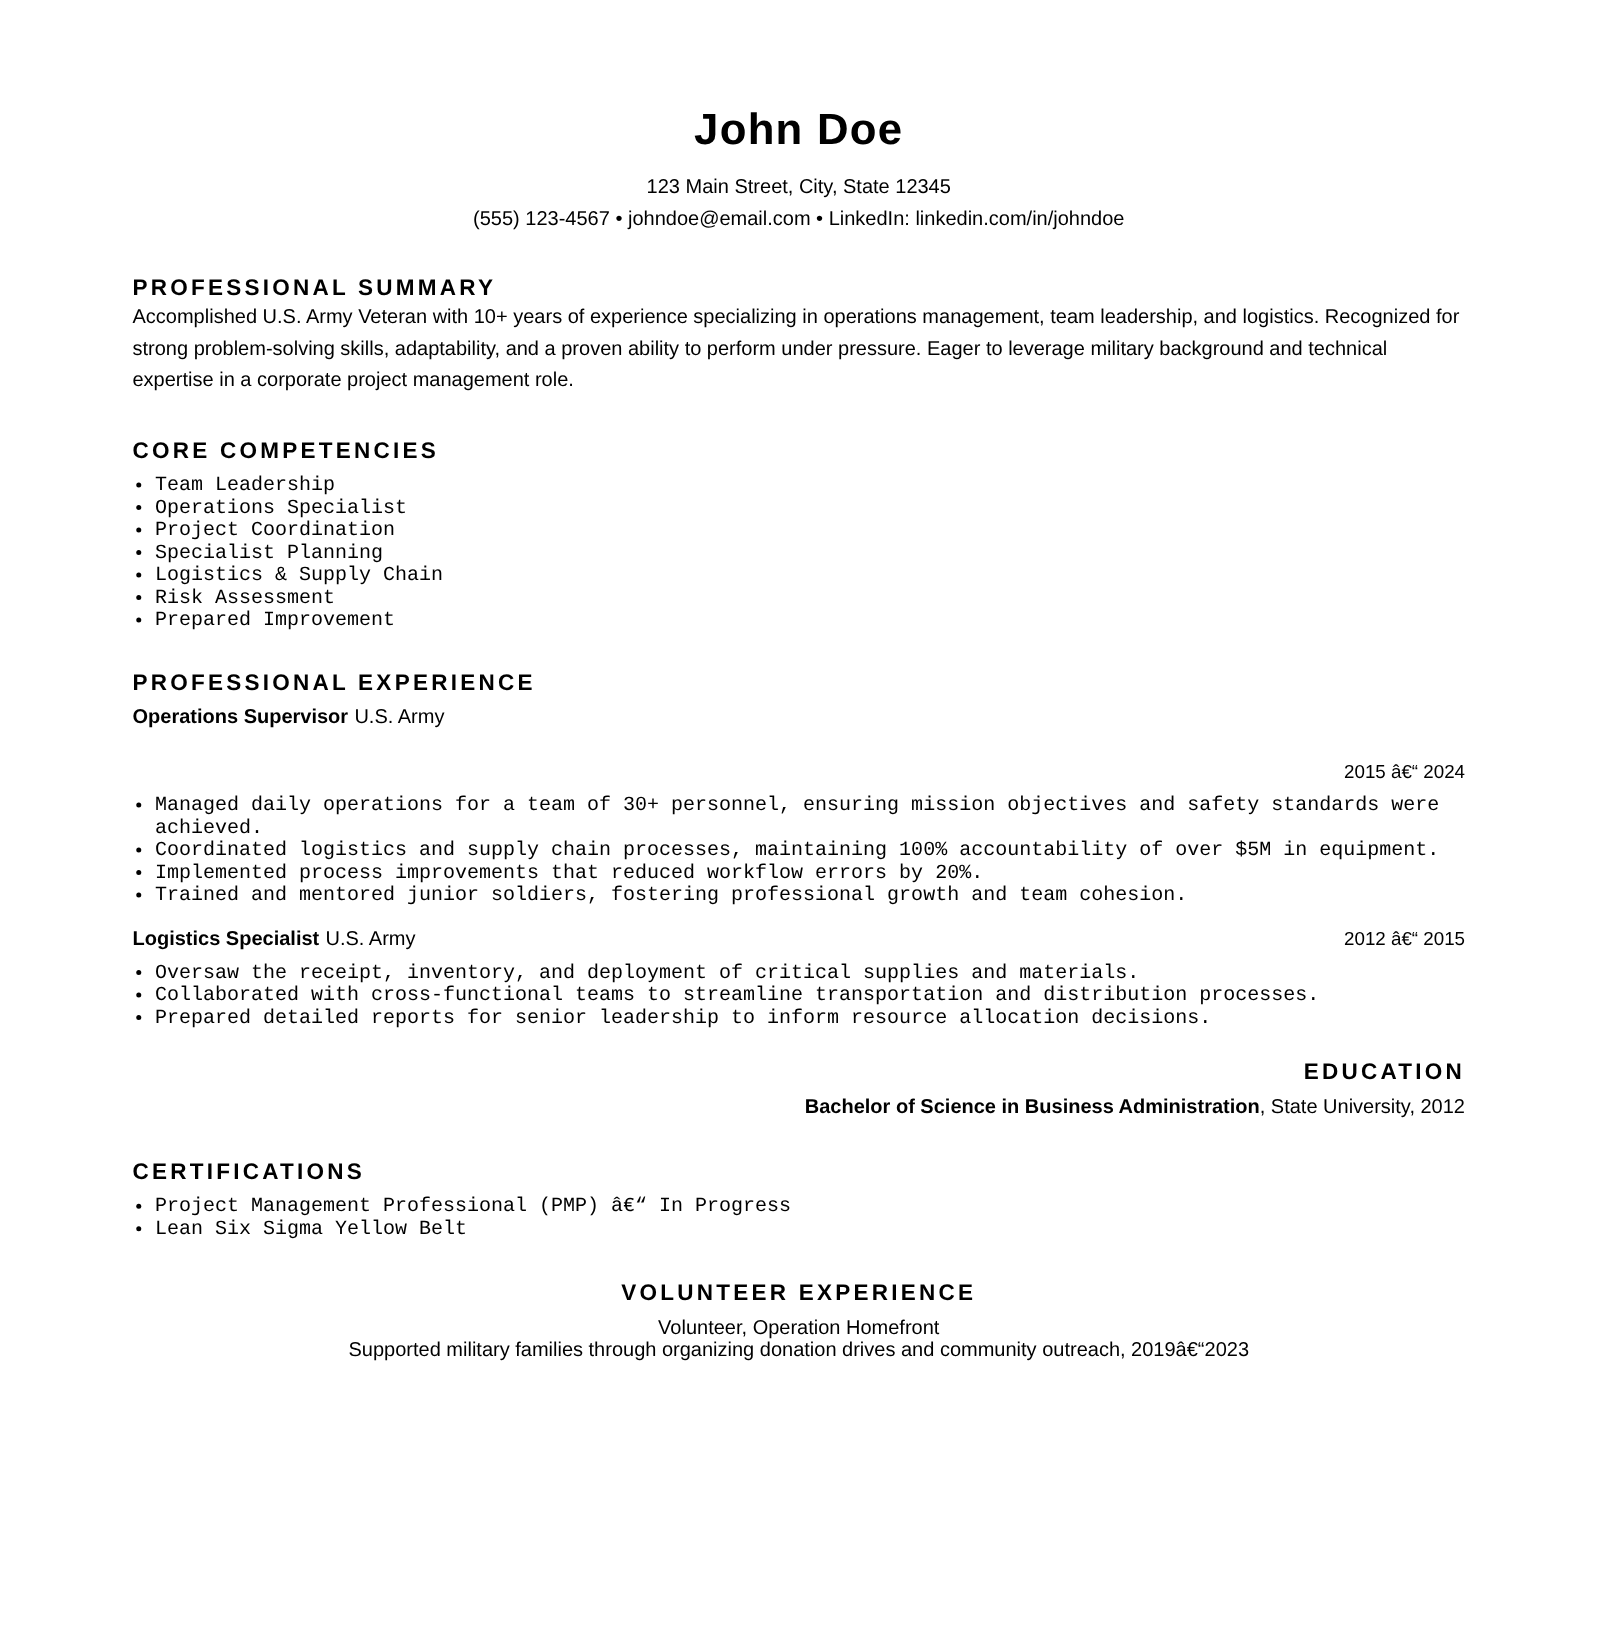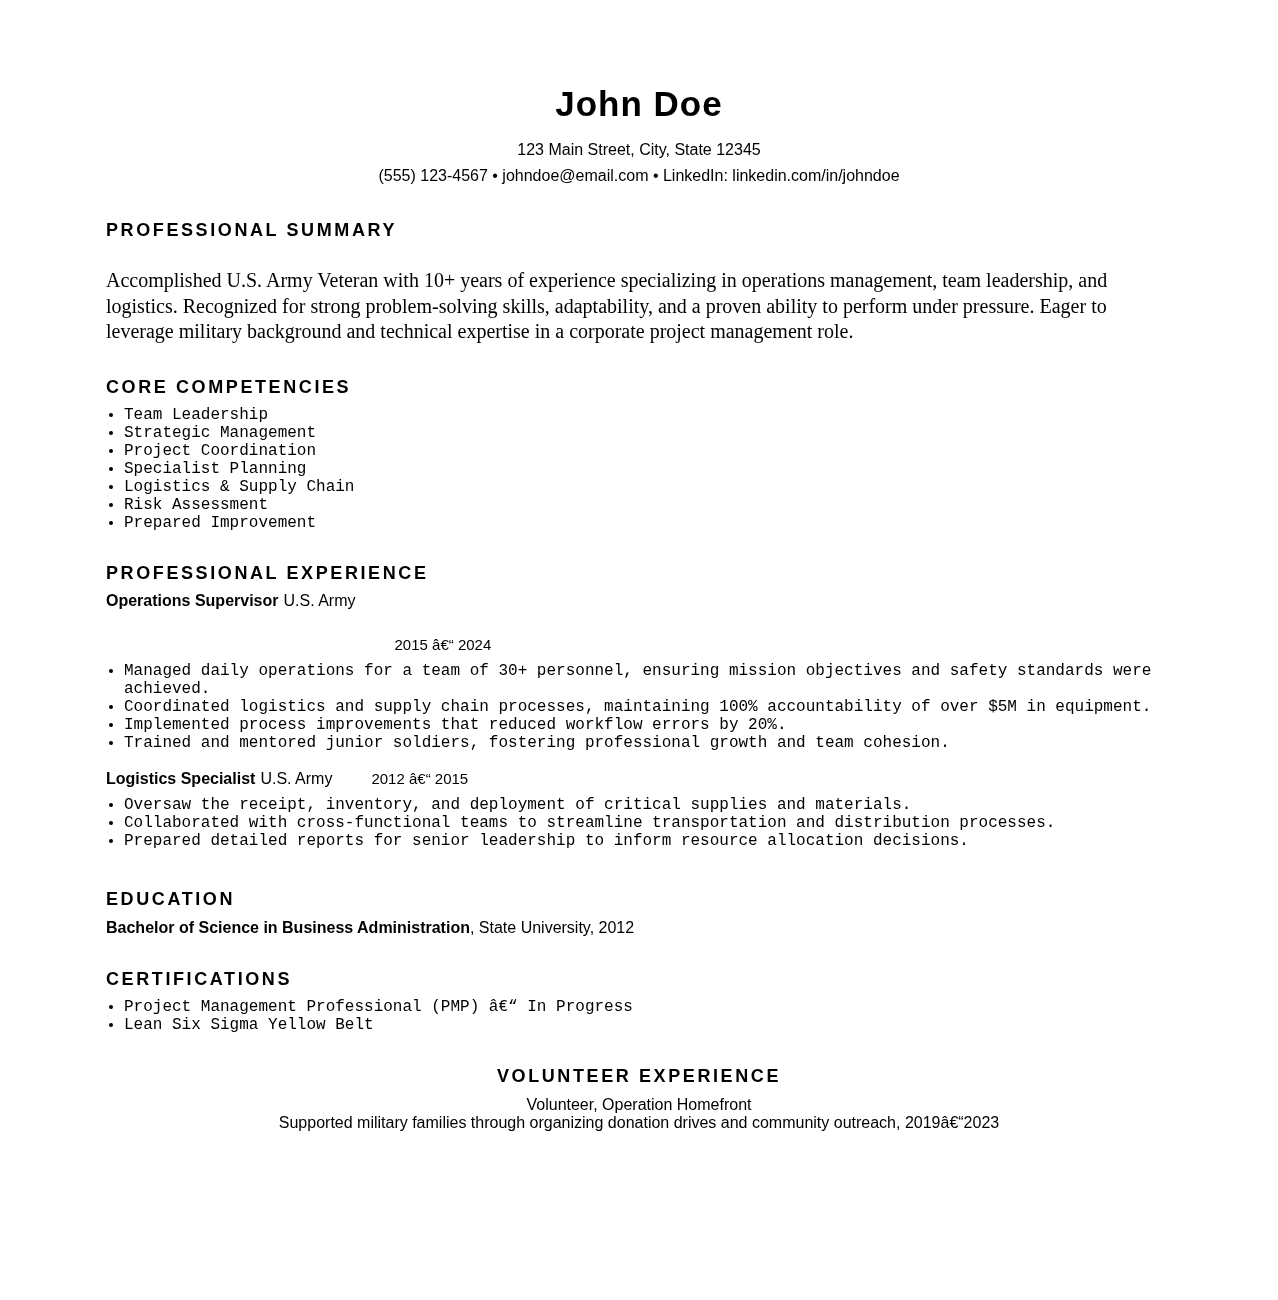--- a/index.html
+++ b/index.html
@@ -13,24 +13,24 @@
     .name {
       font-size: 35px; font-weight: bold; letter-spacing: 1px;
       margin: 0; padding-top: 84px; line-height: 40px;
     }
     .addr { margin-top: 13px; line-height: 26px; font-size: 16px; }
     .contact { line-height: 26px; font-size: 16px; }
     .section-title {
       font-size: 18px; font-weight: bold; letter-spacing: 2.6px;
       text-transform: uppercase; margin: 0; line-height: 22px;
     }
-    .summary { font-size: 20px; line-height: 25.6px; margin-top: 27px; font-family: Liberation Serif, serif; }
+    .summary { font-size: 16px; line-height: 25.6px; margin-top: 0; }
     ul { margin: 0; padding-left: 18px; list-style: disc; font-family: Liberation Mono, monospace; }
     ul li { line-height: 18px; font-size: 16px; }
-    .job-head { display: flex; justify-content: flex-start; line-height: 18px; font-size: 16px; gap: 39px; }
+    .job-head { display: flex; justify-content: space-between; line-height: 18px; font-size: 16px; gap: 39px; }
     .job-title { font-weight: bold; }
     .job-org { margin-left: 5px; }
     .edu-line { line-height: 18px; }
     .bold { font-weight: bold; }
   </style>
 </head>
 <body>
 
 <div class="page">
 
@@ -42,21 +42,21 @@
 
   <div style="margin-top:30px;">
     <h2 class="section-title">PROFESSIONAL SUMMARY</h2>
     <div class="summary">Accomplished U.S. Army Veteran with 10+ years of experience specializing in operations management, team leadership, and logistics. Recognized for strong problem-solving skills, adaptability, and a proven ability to perform under pressure. Eager to leverage military background and technical expertise in a corporate project management role.</div>
   </div>
 
   <div style="margin-top:31px;">
     <h2 class="section-title">CORE COMPETENCIES</h2>
     <ul style="margin-top:8px;">
       <li>Team Leadership</li>
-      <li>Strategic Management</li>
+      <li>Operations Specialist</li>
       <li>Project Coordination</li>
       <li>Specialist Planning</li>
       <li>Logistics &amp; Supply Chain</li>
       <li>Risk Assessment</li>
       <li>Prepared Improvement</li>
     </ul>
   </div>
 
   <div style="margin-top:30px;">
     <h2 class="section-title">PROFESSIONAL EXPERIENCE</h2>
@@ -84,21 +84,21 @@
         <span style="font-size:15px;">2012 â€“ 2015</span>
       </div>
       <ul style="margin-top:8px;">
         <li>Oversaw the receipt, inventory, and deployment of critical supplies and materials.</li>
         <li>Collaborated with cross-functional teams to streamline transportation and distribution processes.</li>
         <li>Prepared detailed reports for senior leadership to inform resource allocation decisions.</li>
       </ul>
     </div>
   </div>
 
-  <div style="margin-top:38px;">
+  <div style="margin-top:23px;text-align:right;">
     <h2 class="section-title">EDUCATION</h2>
     <div class="edu-line" style="margin-top:9px;">
       <span class="bold">Bachelor of Science in Business Administration</span><span>, State University, 2012</span>
     </div>
   </div>
 
   <div style="margin-top:31px;">
     <h2 class="section-title">CERTIFICATIONS</h2>
     <ul style="margin-top:8px;">
       <li>Project Management Professional (PMP) â€“ In Progress</li>

